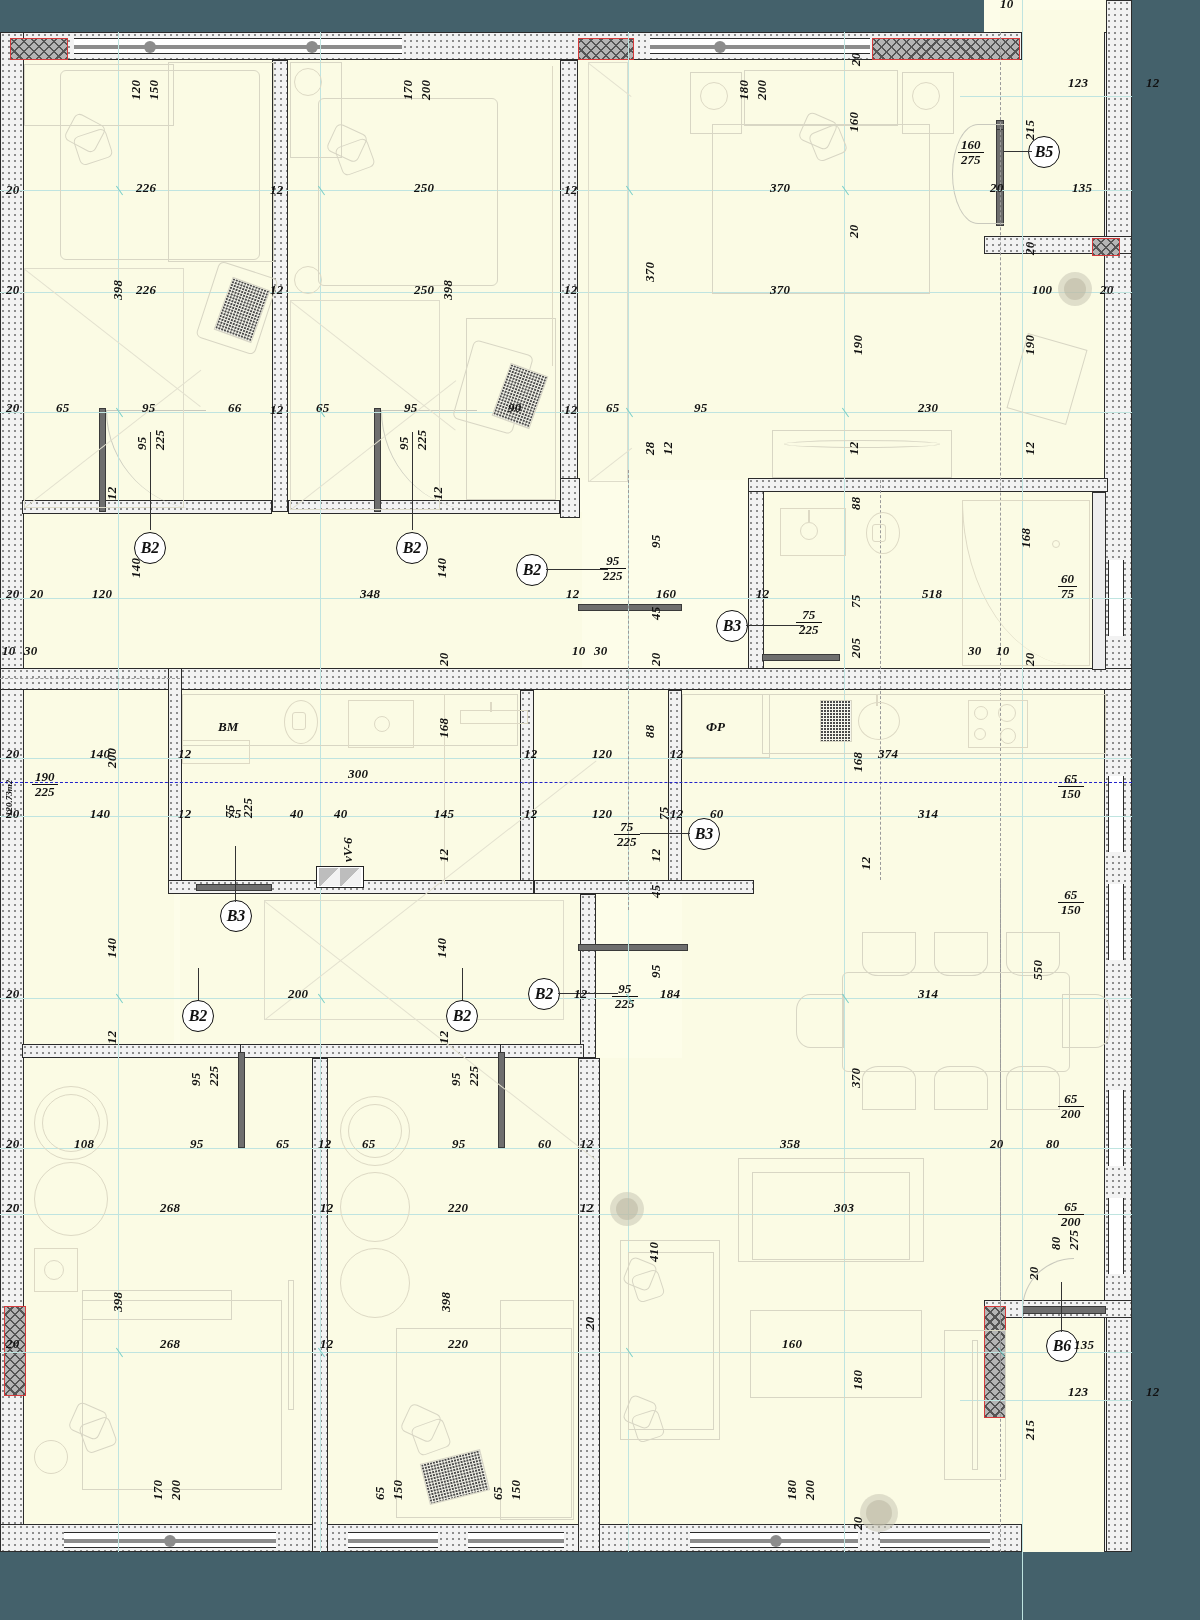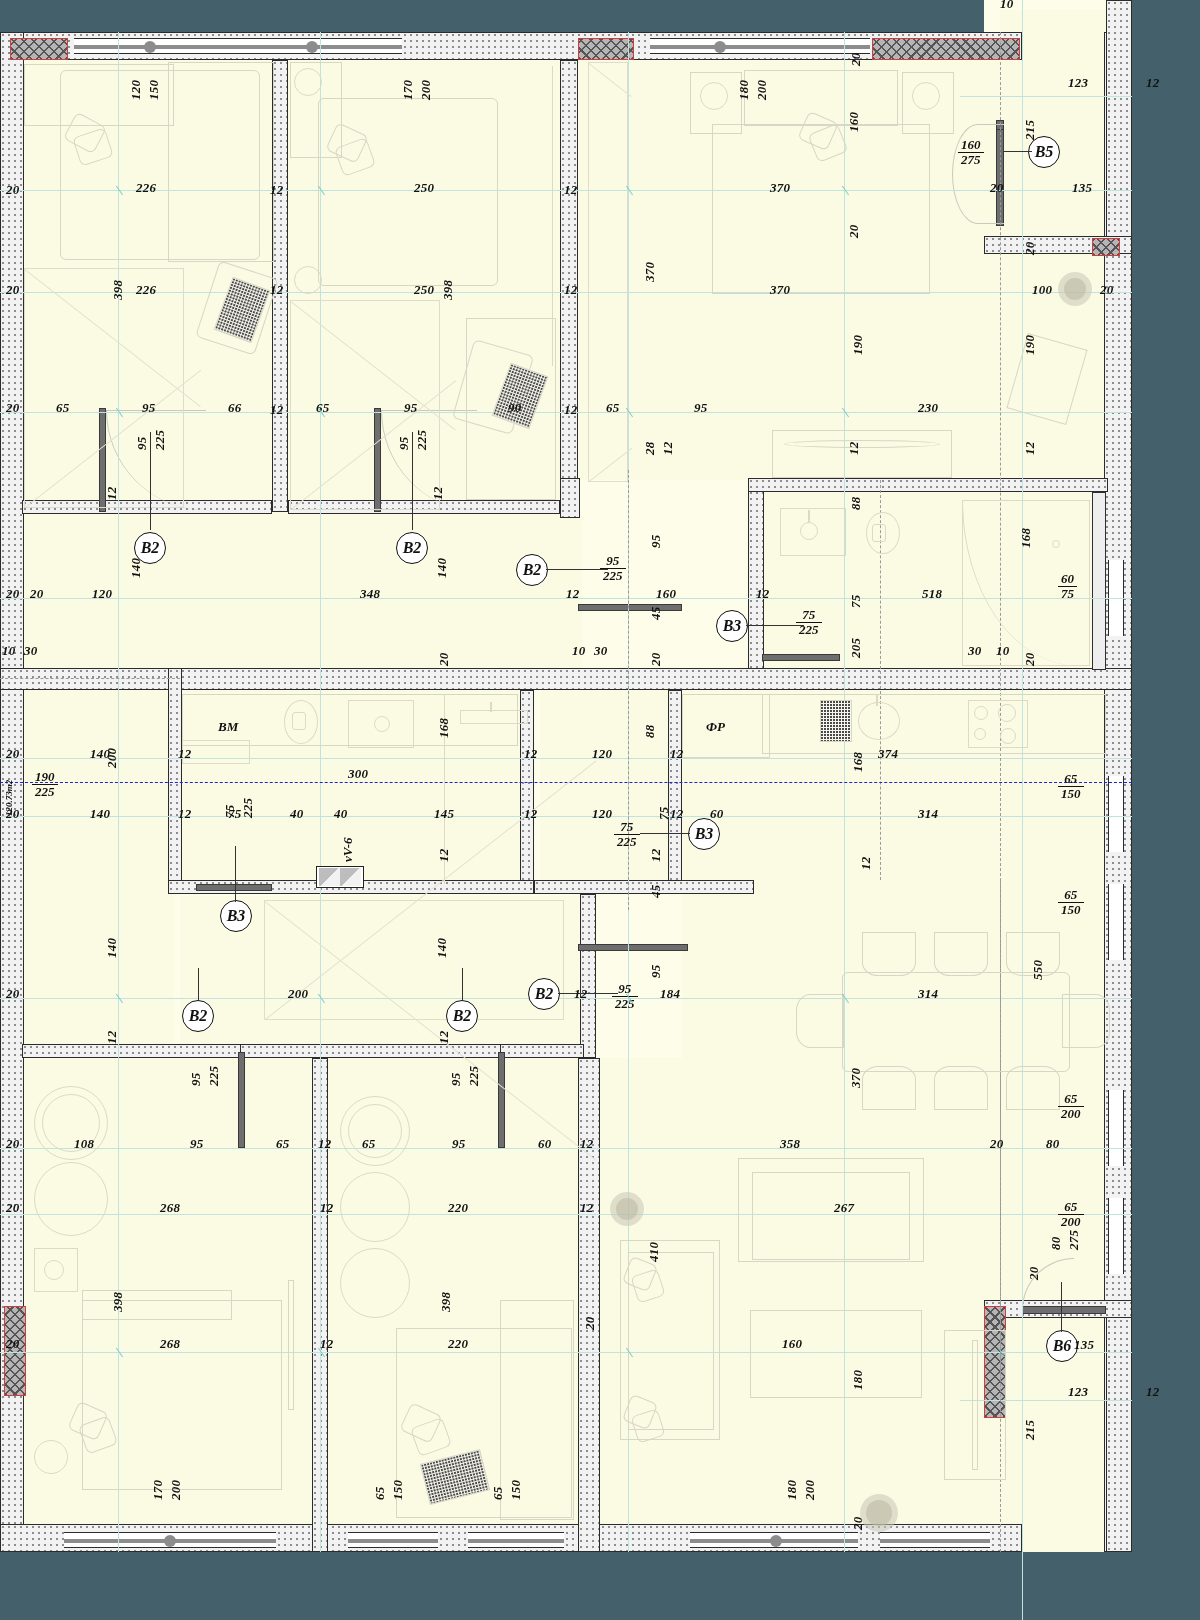--- a/index.html
+++ b/index.html
@@ -603,21 +603,21 @@
   <div class="dim" style="left:160px;top:1336px;">268</div>
   <div class="dim v" style="left:110px;top:1312px;">398</div>
   <div class="dim" style="left:448px;top:1200px;">220</div>
   <div class="dim" style="left:448px;top:1336px;">220</div>
   <div class="dim v" style="left:438px;top:1312px;">398</div>
   <div class="dim" style="left:320px;top:1200px;">12</div>
   <div class="dim" style="left:320px;top:1336px;">12</div>
   <div class="dim" style="left:580px;top:1200px;">12</div>
   <div class="dim v" style="left:582px;top:1330px;">20</div>
   <div class="dim" style="left:780px;top:1136px;">358</div>
-  <div class="dim" style="left:834px;top:1200px;">267</div>
+  <div class="dim" style="left:834px;top:1200px;">303</div>
   <div class="dim" style="left:990px;top:1136px;">20</div>
   <div class="dim" style="left:1046px;top:1136px;">80</div>
   <div class="dim v" style="left:646px;top:1262px;">410</div>
   <div class="dim" style="left:782px;top:1336px;">160</div>
   <div class="dim v" style="left:850px;top:1390px;">180</div>
   <div class="dim v" style="left:1048px;top:1250px;">80</div>
   <div class="dim v" style="left:1066px;top:1250px;">275</div>
   <div class="dim v" style="left:1026px;top:1280px;">20</div>
   <div class="dim" style="left:1074px;top:1337px;">135</div>
   <div class="dim" style="left:1068px;top:1384px;">123</div>

